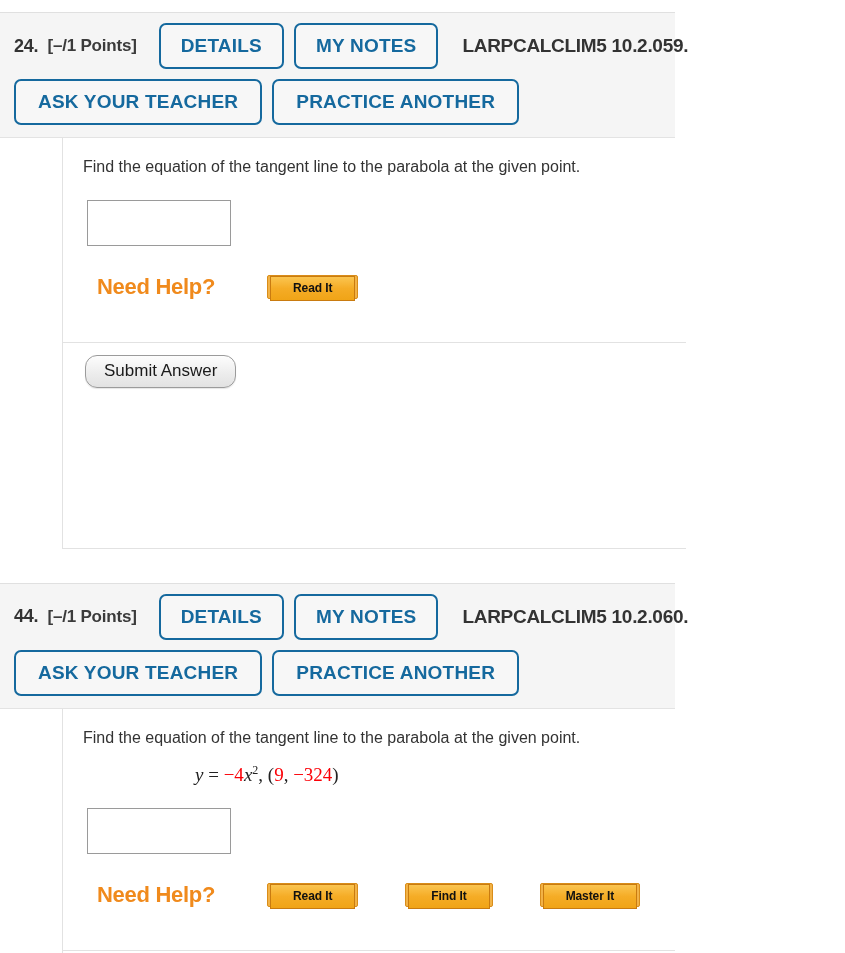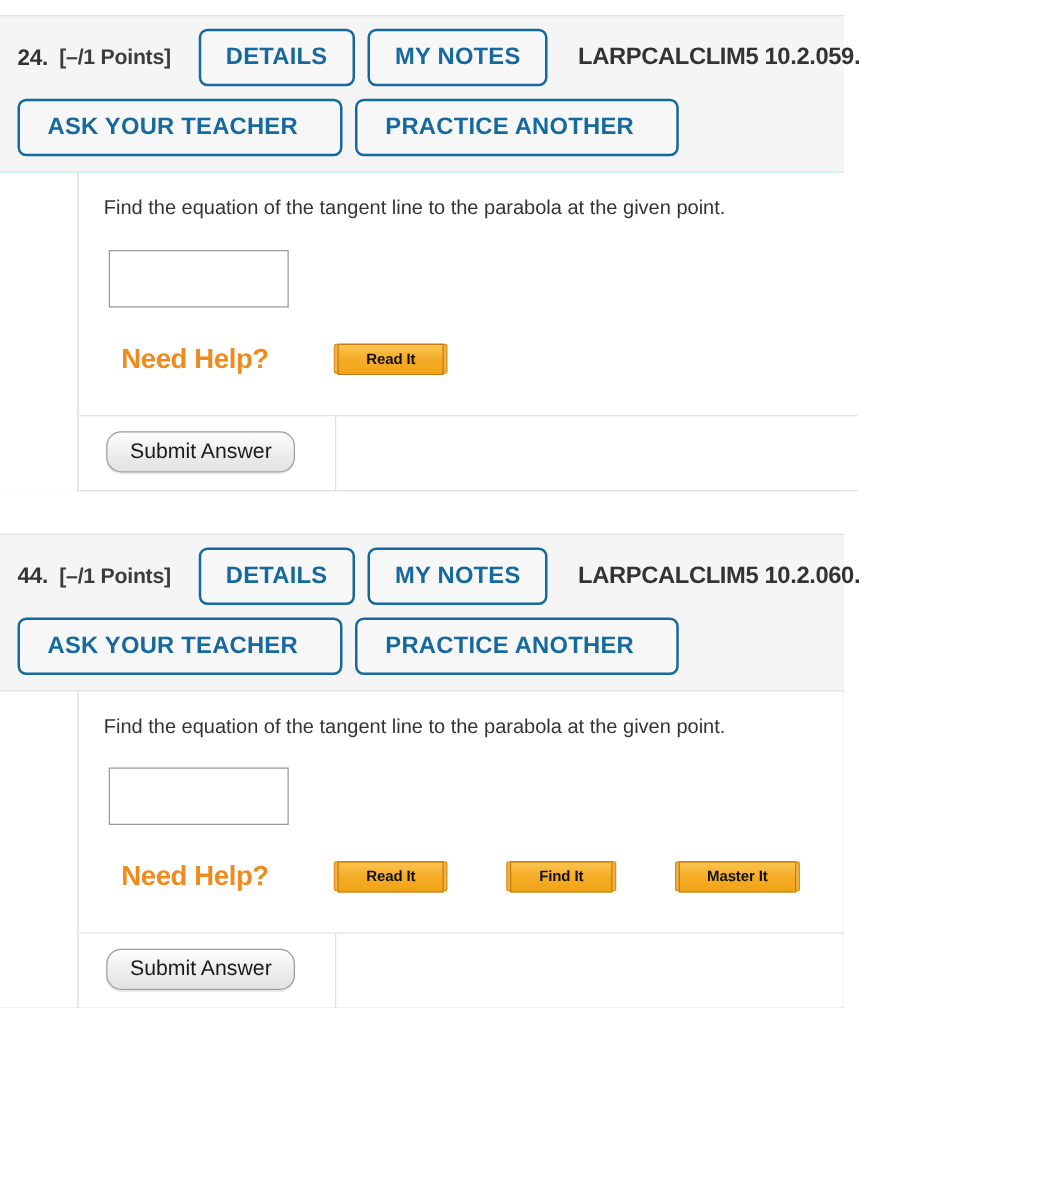--- a/index.html
+++ b/index.html
@@ -52,21 +52,21 @@
     color: #15699e;
     font-size: 19px;
     font-weight: bold;
     letter-spacing: 0.2px;
     padding: 11px 20px 12px 20px;
     margin-right: 10px;
     line-height: 1;
     cursor: pointer;
     font-family: "Liberation Sans", sans-serif;
   }
-  .blue-btn.wide { padding-left: 22px; padding-right: 34px; }
+  .blue-btn.wide { padding-left: 22px; padding-right: 22px; }
 
   .textbook-ref {
     font-size: 19px;
     font-weight: bold;
     color: #333333;
     letter-spacing: -0.3px;
     margin-left: 14px;
   }
 
   
@@ -149,21 +149,22 @@
     font-weight: bold;
     padding: 4px 22px 5px 22px;
     text-align: center;
     letter-spacing: -0.1px;
     font-family: "Liberation Sans", sans-serif;
   }
 
   .submit-zone {
     display: flex;
     border-top: 1px solid #e2e2e2;
-    margin-top: 32px;
+    margin-top: 42px;
+    flex-direction: column;
   }
   .submit-cell {
     width: 205px;
     flex: 0 0 205px;
     padding: 12px 0 14px 22px;
   }
   .submit-rest {
     flex: 1 1 auto;
     border-left: 1px solid #e2e2e2;
   }
@@ -258,20 +259,26 @@
       </div>
     </div>
 
     <div class="body-wrap">
       <div class="gutter"></div>
       <div class="qcard">
         <div class="qcard-inner">
 
           <div class="qtext">Find the equation of the tangent line to the parabola at the given point.</div>
 
+          <div class="equation eq2">
+            <span class="eq-var">y</span>
+            <span>=</span>
+            <span class="eq-red">−4</span><span class="eq-var">x</span><span class="sup">2</span><span>,</span>
+            <span>(</span><span class="eq-red">9</span><span>, </span><span class="eq-red">−324</span><span>)</span>
+          </div>
 
           <input class="answer-box" type="text" value="" style="">
 
           <div class="needhelp-row">
             <span class="needhelp-label">Need Help?</span>
             <span class="help-btn">
               <span class="inner">Read It</span>
             </span>
             <span class="help-btn">
               <span class="inner">Find It</span>

